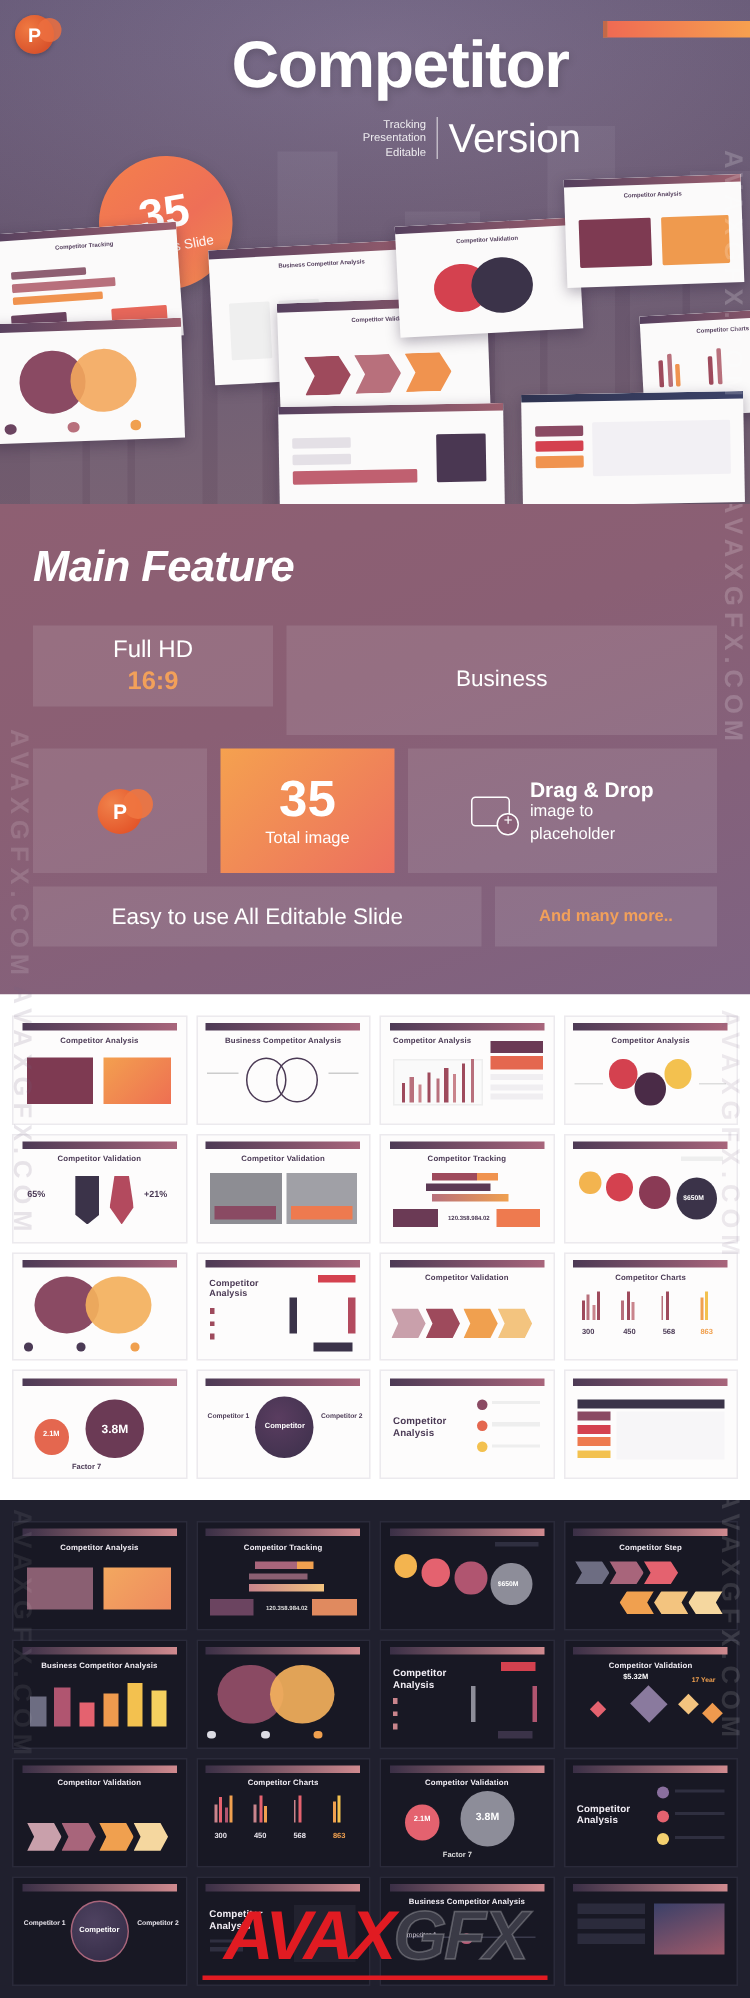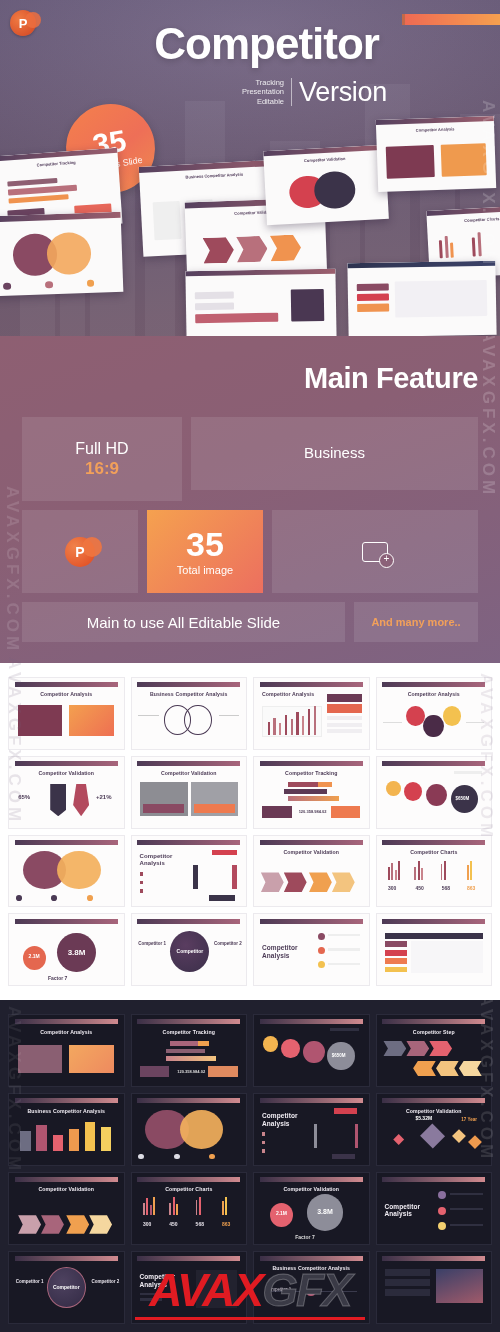--- a/index.html
+++ b/index.html
@@ -71,25 +71,25 @@
               background:linear-gradient(90deg,#55405e,#9c5f6e); }
   .mock .ttl{ font-size:4px; color:#55405e; text-align:center; margin-top:4px; font-weight:bold; }
   .mock .blk{ position:absolute; border-radius:1px; }
 
   
   .feature{
     position:relative; width:500px; height:327px; padding:26px 22px 0;
     background:linear-gradient(160deg,#8e5f72 0%,#8a5f74 40%,#7e6382 100%);
     overflow:hidden;
   }
-  .feature h2{ color:#fff; font-size:29px; font-weight:bold; text-align:right; letter-spacing:-.4px; }
+  .feature h2{ color:#fff; font-size:29px; font-weight:bold; text-align:left; letter-spacing:-.4px;font-style:italic; }
   .fgrid{ margin-top:22px; display:flex; gap:9px; }
   .cell{ background:rgba(255,255,255,.10); display:flex; flex-direction:column;
          align-items:center; justify-content:center; text-align:center; color:#fff; }
-  .c-hd{ width:160px; height:84px; }
+  .c-hd{ width:160px; height:54px; }
   .c-hd .t1{ font-size:16px; font-weight:300; }
   .c-hd .t2{ font-size:17px; font-weight:bold; color:#f2a05a; margin-top:1px; }
   .c-dark{ flex:1; height:73px; padding:0 14px; }
   .c-dark .line{ font-size:15px; line-height:1.35; font-weight:300; }
   .c-dark .line b{ font-weight:bold; }
 
   .fgrid2{ margin-top:9px; display:flex; gap:9px; align-items:stretch; }
   .c-ppt{ width:116px; height:83px; }
   .ppt-ico{ position:relative; width:30px; height:30px; border-radius:50%;
             background:radial-gradient(circle at 32% 32%,#f0824b,#e0481f);
@@ -105,21 +105,21 @@
   .drag-ico{ width:26px; height:20px; border:1.6px solid #fff; border-radius:3px; position:relative; }
   .drag-ico::after{ content:"+"; position:absolute; right:-7px; bottom:-7px;
     width:13px; height:13px; border:1.6px solid #fff; border-radius:50%; background:#8b6179;
     font-size:10px; line-height:10px; text-align:center; color:#fff; }
   .drag-txt{ text-align:left; }
   .drag-txt .d1{ font-size:14px; font-weight:bold; }
   .drag-txt .d2{ font-size:11px; font-weight:300; line-height:1.3; }
 
   .fgrid3{ margin-top:9px; display:flex; gap:9px; }
   .c-easy{ flex:1; height:40px; font-size:15px; font-weight:300; }
-  .c-more{ width:124px; height:40px; font-size:11px; font-weight:bold; color:#f2a05a; }
+  .c-more{ width:148px; height:40px; font-size:11px; font-weight:bold; color:#f2a05a; }
 
   
   .grid-sec{ width:500px; padding:14px 8px; }
   .grid-light{ background:#ffffff; }
   .grid-dark{ background:#20202e; }
   .rowg{ display:flex; gap:6px; margin-bottom:6px; }
   .thumb{ flex:1; aspect-ratio:16/10; position:relative; overflow:hidden; }
   .thumb.lt{ background:#fdfcfc; border:1px solid #eceaee; }
   .thumb.dk{ background:#181824; border:1px solid #2a2a3a; }
   .t-bar{ position:absolute; left:5%; right:5%; top:6%; height:7%;
@@ -279,25 +279,30 @@
       <div class="ppt-ico">
         <span>P</span>
       </div>
     </div>
     <div class="cell c-total">
       <div class="num">35</div>
       <div class="lbl">Total image</div>
     </div>
     <div class="cell c-drag">
       <div class="drag-ico"></div>
+      <div class="drag-txt">
+        <div class="d1">Drag &amp; Drop</div>
+        <div class="d2">image to</div>
+        <div class="d2">placeholder</div>
+      </div>
     </div>
   </div>
 
   <div class="fgrid3">
-    <div class="cell c-easy">Main to use All Editable Slide</div>
+    <div class="cell c-easy">Easy to use All Editable Slide</div>
     <div class="cell c-more">And many more..</div>
   </div>
 
   <div class="wm wm-v" style="right:2px;top:-6px;font-size:17px;">AVAXGFX.COM</div>
   <div class="wm wm-v" style="left:2px;top:150px;font-size:17px;color:rgba(255,255,255,.13)">AVAXGFX.COM</div>
 </section>
 
 <section class="grid-sec grid-light" style="position:relative;">
   <div class="rowg">
     <div class="thumb lt">

